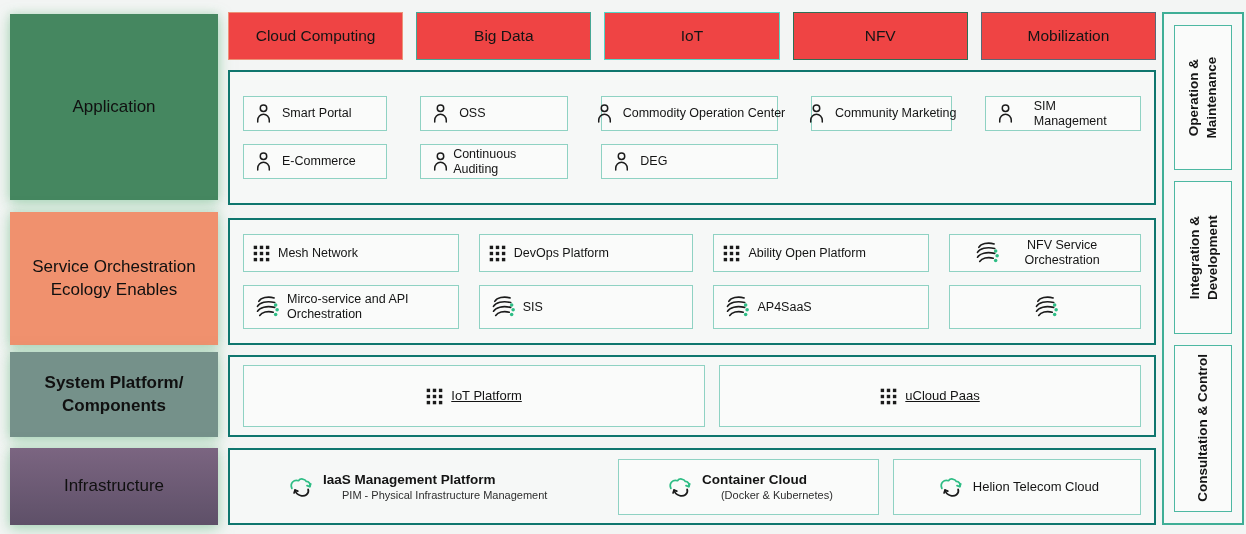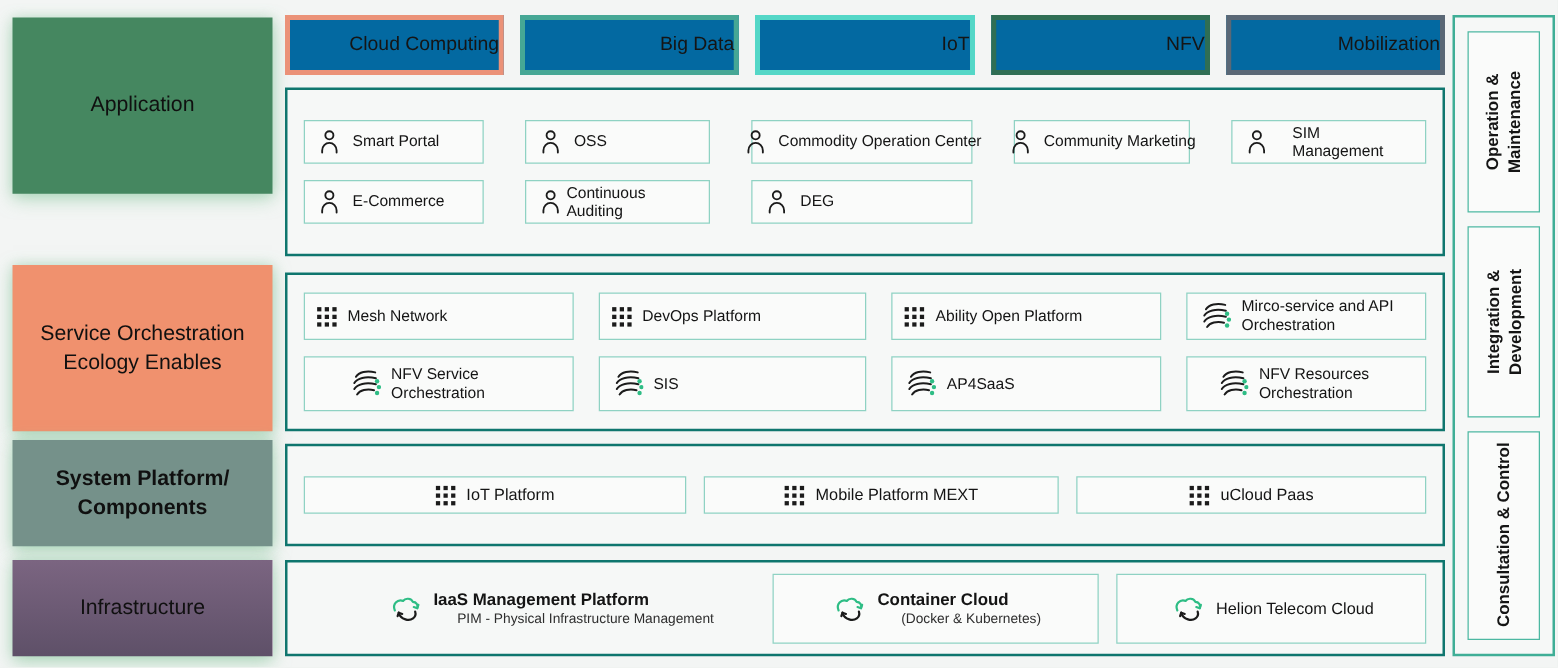--- a/index.html
+++ b/index.html
@@ -7,29 +7,29 @@
     position:relative;width:1246px;height:534px;background:#f3f5f4;
     font-family:"Liberation Sans", sans-serif;color:#151515;overflow:hidden;
   }
   
   .layer{
     position:absolute;left:10px;width:208px;box-sizing:border-box;
     display:flex;align-items:center;justify-content:center;text-align:center;
     font-size:17px;line-height:1.35;padding:0 16px;color:#101010;
     box-shadow:0 5px 14px rgba(140,200,160,.55), 0 0 9px rgba(140,200,160,.45);
   }
-  .layer-app{top:14px;height:141px;background:#458760;}
+  .layer-app{top:14px;height:186px;background:#458760;}
   .layer-service{top:212px;height:133px;background:#f0916e;}
   .layer-system{top:352px;height:85px;background:#75918a;font-weight:bold;}
   .layer-infra{top:448px;height:77px;background:linear-gradient(#7b6581,#5e5068);}
   
   .tabs-row{position:absolute;left:228px;top:12px;width:928px;height:48px;display:flex;gap:13px;}
   .tab{
-    flex:1;box-sizing:border-box;background:#0369a1;border:4px solid #0c4a6e;
-    display:flex;align-items:center;justify-content:flex-end;font-size:15.5px;
+    flex:1;box-sizing:border-box;background:#ef4444;border:1px solid #0c4a6e;
+    display:flex;align-items:center;justify-content:center;font-size:15.5px;
   }
   .tab-cloud{border-color:#eb9278;}
   .tab-bigdata{border-color:#46a795;}
   .tab-iot{border-color:#54d7c7;}
   .tab-nfv{border-color:#2f6e54;}
   .tab-mob{border-color:#5a6876;}
   
   .container{
     position:absolute;left:228px;width:928px;box-sizing:border-box;
     border:2px solid #0f766e;background:#f6f8f7;
@@ -41,26 +41,26 @@
     grid-template-columns:2.16fr 2.15fr 2.16fr 1.92fr;column-gap:20px;
     grid-template-rows:38px 44px;row-gap:13px;align-content:center;}
   .c-system{top:355px;height:82px;padding:0 13px;display:flex;align-items:center;gap:14px;}
   .c-infra{top:448px;height:77px;padding:0 13px;display:flex;align-items:center;gap:14px;}
   
   .ibox{
     box-sizing:border-box;background:#fafbfa;border:1px solid #8fd2c3;
     display:flex;align-items:center;gap:8px;padding:0 9px;
     font-size:12.5px;line-height:1.2;color:#141414;
   }
-  .tc{text-align:left;justify-content:center;}
+  .tc{text-align:center;justify-content:center;}
   .tc .ilabel{flex:none;}
-  .sys-item{justify-content:center;font-size:13px;height:30px;}
+  .sys-item{justify-content:center;font-size:13px;height:62px;text-decoration:underline;}
   .sys-1{flex:308;} .sys-2{flex:285;} .sys-3{flex:280;}
   .infra-item{justify-content:center;height:56px;}
-  .infra-plain{border:none;background:transparent;justify-content:center;padding-left:42px;flex:360;}
+  .infra-plain{border:none;background:transparent;justify-content:flex-start;padding-left:42px;flex:360;}
   .infra-2{flex:280;} .infra-3{flex:265;}
   .infra-text{display:flex;flex-direction:column;line-height:1.3;}
   .infra-main{font-weight:bold;font-size:13.5px;}
   .infra-sub{font-size:11px;color:#2e2e2e;margin-left:19px;}
   .infra-sub:empty{display:none;}
   .plain-label{font-size:13px;}
   .more{margin:auto;font-style:italic;text-decoration:underline;font-size:14.5px;}
   .ic{flex:none;display:block;}
   
   .right-col{
@@ -223,64 +223,57 @@
           <use href="#sym-grid"></use>
         </svg>
       <span class="ilabel">DevOps Platform</span>
     </div>
     <div class="ibox">
       <svg class="ic" width="17" height="17">
           <use href="#sym-grid"></use>
         </svg>
       <span class="ilabel">Ability Open Platform</span>
     </div>
+    <div class="ibox tc">
+      <svg class="ic" width="26" height="26">
+          <use href="#sym-orch"></use>
+        </svg>
+      <span class="ilabel" style="max-width:110px">NFV Service Orchestration</span>
+    </div>
     <div class="ibox">
       <svg class="ic" width="26" height="26">
           <use href="#sym-orch"></use>
         </svg>
       <span class="ilabel" style="max-width:125px">Mirco-service and API Orchestration</span>
     </div>
+    <div class="ibox">
+      <svg class="ic" width="26" height="26">
+          <use href="#sym-orch"></use>
+        </svg>
+      <span class="ilabel">SIS</span>
+    </div>
+    <div class="ibox">
+      <svg class="ic" width="26" height="26">
+          <use href="#sym-orch"></use>
+        </svg>
+      <span class="ilabel">AP4SaaS</span>
+    </div>
     <div class="ibox tc">
       <svg class="ic" width="26" height="26">
           <use href="#sym-orch"></use>
         </svg>
-      <span class="ilabel" style="max-width:110px">NFV Service Orchestration</span>
-    </div>
-    <div class="ibox">
-      <svg class="ic" width="26" height="26">
-          <use href="#sym-orch"></use>
-        </svg>
-      <span class="ilabel">SIS</span>
-    </div>
-    <div class="ibox">
-      <svg class="ic" width="26" height="26">
-          <use href="#sym-orch"></use>
-        </svg>
-      <span class="ilabel">AP4SaaS</span>
-    </div>
-    <div class="ibox tc">
-      <svg class="ic" width="26" height="26">
-          <use href="#sym-orch"></use>
-        </svg>
-      <span class="ilabel" style="max-width:110px">NFV Resources Orchestration</span>
     </div>
   </div>
 
   <div class="container c-system">
     <div class="ibox sys-item sys-1">
       <svg class="ic" width="17" height="17">
           <use href="#sym-grid"></use>
         </svg>
       <span class="ilabel">IoT Platform</span>
-    </div>
-    <div class="ibox sys-item sys-2">
-      <svg class="ic" width="17" height="17">
-          <use href="#sym-grid"></use>
-        </svg>
-      <span class="ilabel">Mobile Platform MEXT</span>
     </div>
     <div class="ibox sys-item sys-3">
       <svg class="ic" width="17" height="17">
           <use href="#sym-grid"></use>
         </svg>
       <span class="ilabel">uCloud Paas</span>
     </div>
   </div>
 
   <div class="container c-infra">

